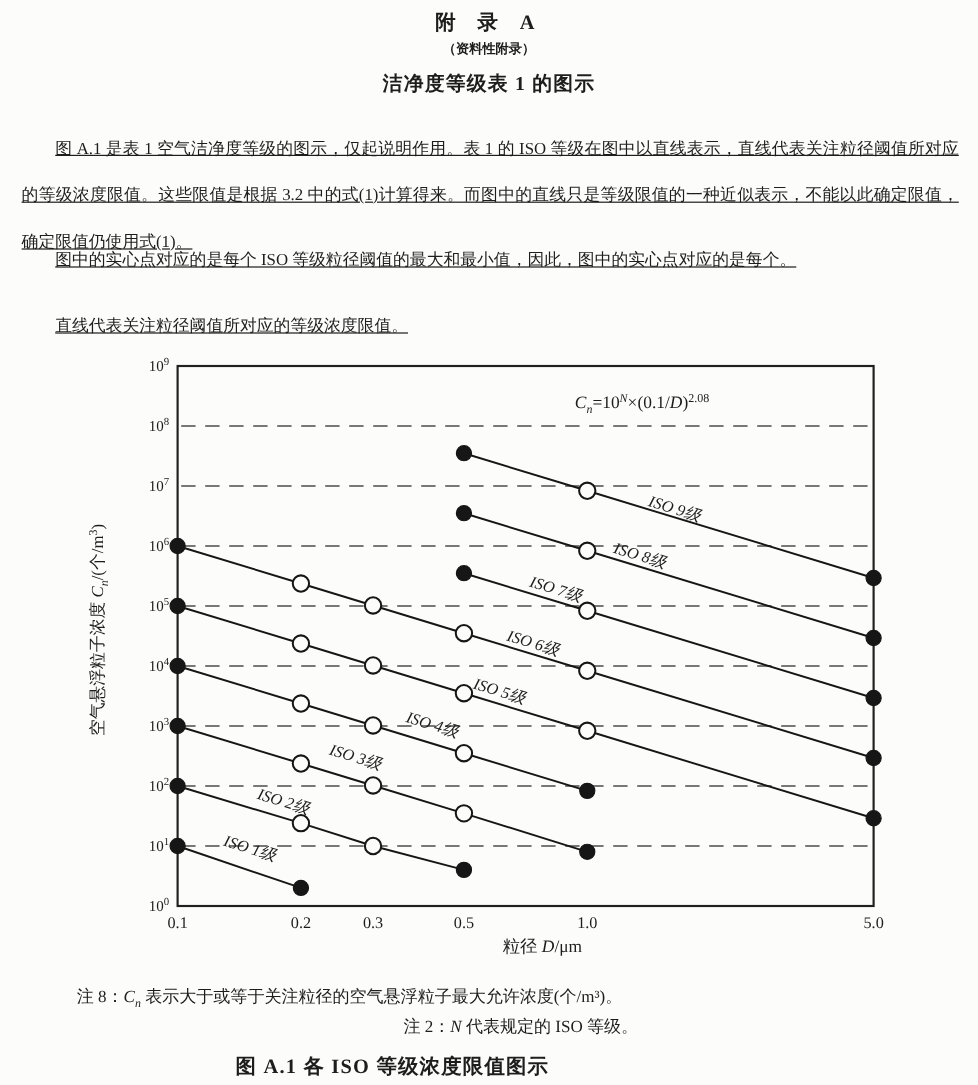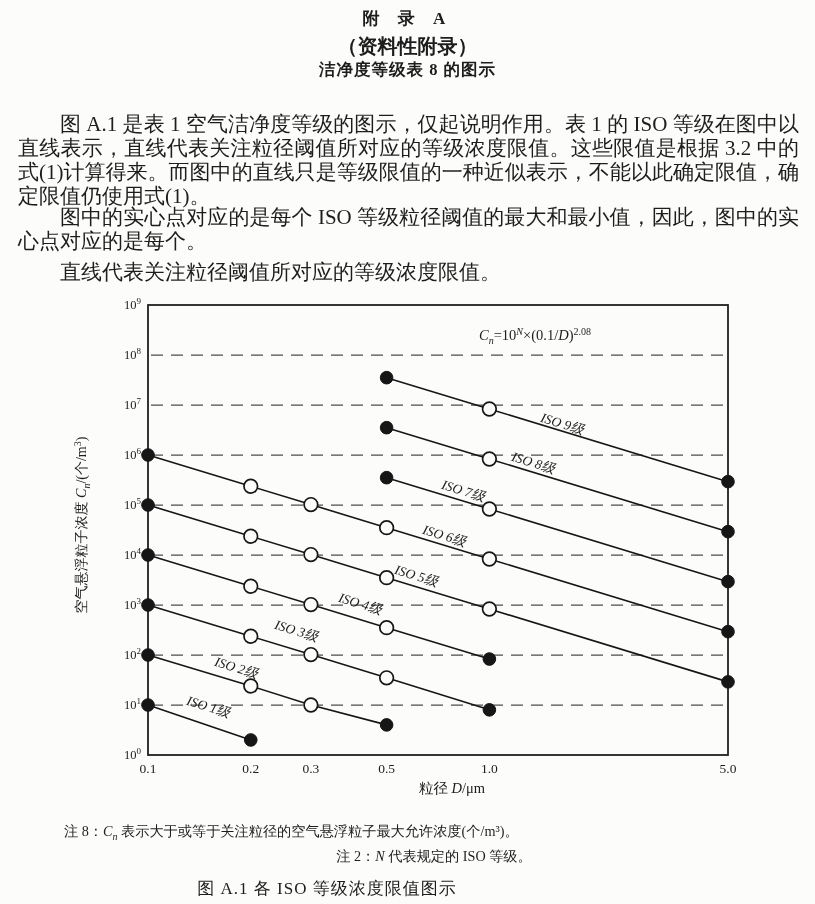--- a/index.html
+++ b/index.html
@@ -3,49 +3,49 @@
 <meta charset="utf-8">
 <style>
   html,body{margin:0;padding:0;}
   body{
     width:815px;height:904px;position:relative;overflow:hidden;
     background:#fcfcfa;color:#1d1d1d;
     font-family:"Liberation Serif","DejaVu Serif",serif;
   }
   .hline{position:absolute;left:0;width:815px;text-align:center;font-weight:bold;}
   #appendix-label{top:7px;font-size:17px;letter-spacing:7px;}
-  #appendix-type{top:33px;font-size:20px;}
+  #appendix-type{top:33px;font-size:11px;}
   #appendix-title{top:59px;font-size:16.5px;letter-spacing:1px;}
   .para{
     position:absolute;left:18px;width:781px;
-    font-size:21px;line-height:24px;text-align:justify;text-indent:2em;
+    font-size:14px;line-height:39px;text-align:justify;text-indent:2em;text-decoration:underline;
   }
   #para-1{top:91px;}
   #para-2{top:184px;}
   #para-3{top:239px;}
   #chart-wrap{position:absolute;left:0;top:288px;width:815px;height:512px;}
   svg{display:block;}
   .note{
     position:absolute;left:64px;width:740px;font-size:14.2px;line-height:24px;
   }
   #note-1{top:819px;}
   #note-2{top:844px;text-align:center;}
   .var{font-style:italic;font-family:"Liberation Serif","DejaVu Serif",serif;}
   sub{font-size:10px;}
   #figure-caption{
     position:absolute;left:0;top:877px;width:654px;text-align:center;
-    font-weight:normal;font-size:17px;letter-spacing:1px;
+    font-weight:bold;font-size:17px;letter-spacing:1px;
   }
 </style>
 </head>
 <body>
 
 <div class="hline" id="appendix-label">附 录 A</div>
 <div class="hline" id="appendix-type">（资料性附录）</div>
-<div class="hline" id="appendix-title">洁净度等级表 8 的图示</div>
+<div class="hline" id="appendix-title">洁净度等级表 1 的图示</div>
 
 <p class="para" id="para-1">图 A.1 是表 1 空气洁净度等级的图示，仅起说明作用。表 1 的 ISO 等级在图中以直线表示，直线代表关注粒径阈值所对应的等级浓度限值。这些限值是根据 3.2 中的式(1)计算得来。而图中的直线只是等级限值的一种近似表示，不能以此确定限值，确定限值仍使用式(1)。</p>
 <p class="para" id="para-2">图中的实心点对应的是每个 ISO 等级粒径阈值的最大和最小值，因此，图中的实心点对应的是每个。</p>
 <p class="para" id="para-3">直线代表关注粒径阈值所对应的等级浓度限值。</p>
 
 <div id="chart-wrap">
   <svg id="chart" width="815" height="512" viewBox="0 0 815 512">
       <g>
         <line x1="151" y1="417" x2="726" y2="417" stroke="#4c4c4c" stroke-width="1.25" stroke-dasharray="12 8"></line>
         <line x1="151" y1="367" x2="726" y2="367" stroke="#4c4c4c" stroke-width="1.25" stroke-dasharray="12 8"></line>

